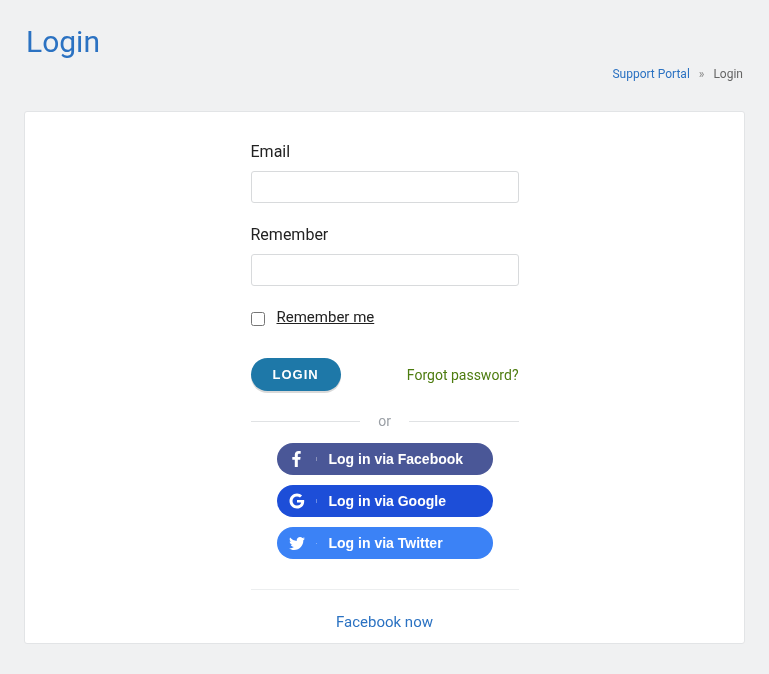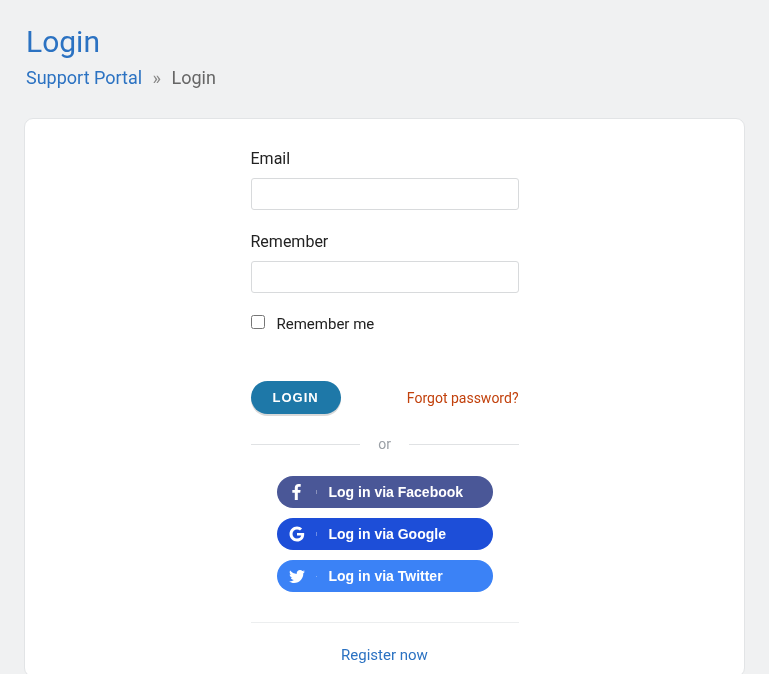--- a/index.html
+++ b/index.html
@@ -17,38 +17,39 @@
     .page-header {
       padding: 24px 26px 12px;
     }
     .page-title {
       color: #2b72c2;
       font-size: 30px;
       font-weight: 400;
       margin-bottom: 8px;
     }
     .breadcrumb {
-      font-size: 18px;
+      font-size: 12px;
       color: #555;
+      text-align: right;
     }
     .breadcrumb a {
       color: #2b72c2;
       text-decoration: none;
     }
     .breadcrumb-sep {
       color: #888;
       margin: 0 6px;
     }
     .breadcrumb-current {
       color: #666;
     }
     .card {
       background: #fff;
       border: 1px solid #e2e4e6;
-      border-radius: 9px;
+      border-radius: 3px;
       margin: 18px 24px 20px;
       padding: 30px 40px 12px;
     }
     .form-wrap {
       max-width: 268px;
       margin: 0 auto;
     }
     .form-group {
       margin-bottom: 22px;
     }
@@ -62,24 +63,25 @@
       width: 100%;
       height: 32px;
       border: 1px solid #d8dadc;
       border-radius: 3px;
       padding: 4px 8px;
       font-size: 14px;
       background: #fff;
     }
     .checkbox-row {
       display: flex;
-      align-items: flex-start;
-      margin-bottom: 48px;
+      align-items: flex-end;
+      margin-bottom: 32px;
       font-size: 15px;
       color: #222;
+      text-decoration: underline;
     }
     .checkbox-row input {
       margin-right: 12px;
       width: 14px;
       height: 14px;
     }
     .action-row {
       display: flex;
       justify-content: space-between;
       align-items: center;
@@ -91,28 +93,28 @@
       border: none;
       border-radius: 18px;
       padding: 9px 22px;
       font-size: 13px;
       font-weight: 700;
       letter-spacing: 1px;
       cursor: pointer;
       box-shadow: 0 2px 0 rgba(0,0,0,0.15);
     }
     .forgot-link {
-      color: #c2410c;
+      color: #4d7c0f;
       font-size: 14px;
       text-decoration: none;
     }
     .divider {
       display: flex;
       align-items: center;
-      margin: 12px 0 24px;
+      margin: 12px 0 14px;
     }
     .divider-line {
       flex: 1;
       height: 1px;
       background: #e0e2e4;
     }
     .divider-text {
       margin: 0 18px;
       color: #9a9fa5;
       font-size: 14px;
@@ -241,17 +243,17 @@
               <path d="M16 1.5c-.6.3-1.2.4-1.9.5.7-.4 1.2-1 1.4-1.8-.6.4-1.3.7-2.1.8C12.8.4 12 0 11 0 9.2 0 7.7 1.5 7.7 3.3c0 .3 0 .5.1.7C5.1 3.9 2.7 2.6 1.1.6.8 1.1.7 1.7.7 2.3c0 1.1.6 2.1 1.5 2.7-.5 0-1-.2-1.5-.4v0c0 1.6 1.1 2.9 2.6 3.2-.3.1-.6.1-.9.1-.2 0-.4 0-.6-.1.4 1.3 1.6 2.2 3.1 2.3-1.1.9-2.6 1.4-4.1 1.4H0c1.5.9 3.2 1.5 5 1.5 6 0 9.3-5 9.3-9.3v-.4c.6-.5 1.2-1 1.7-1.8z"></path>
             </svg>
         </span>
         <span class="social-label">Log in via Twitter</span>
       </button>
     </div>
 
     <hr class="hr">
 
     <div class="register">
-      <a href="#">Register now</a>
+      <a href="#">Facebook now</a>
     </div>
 
   </div>
 </div>
 
 </body></html>

